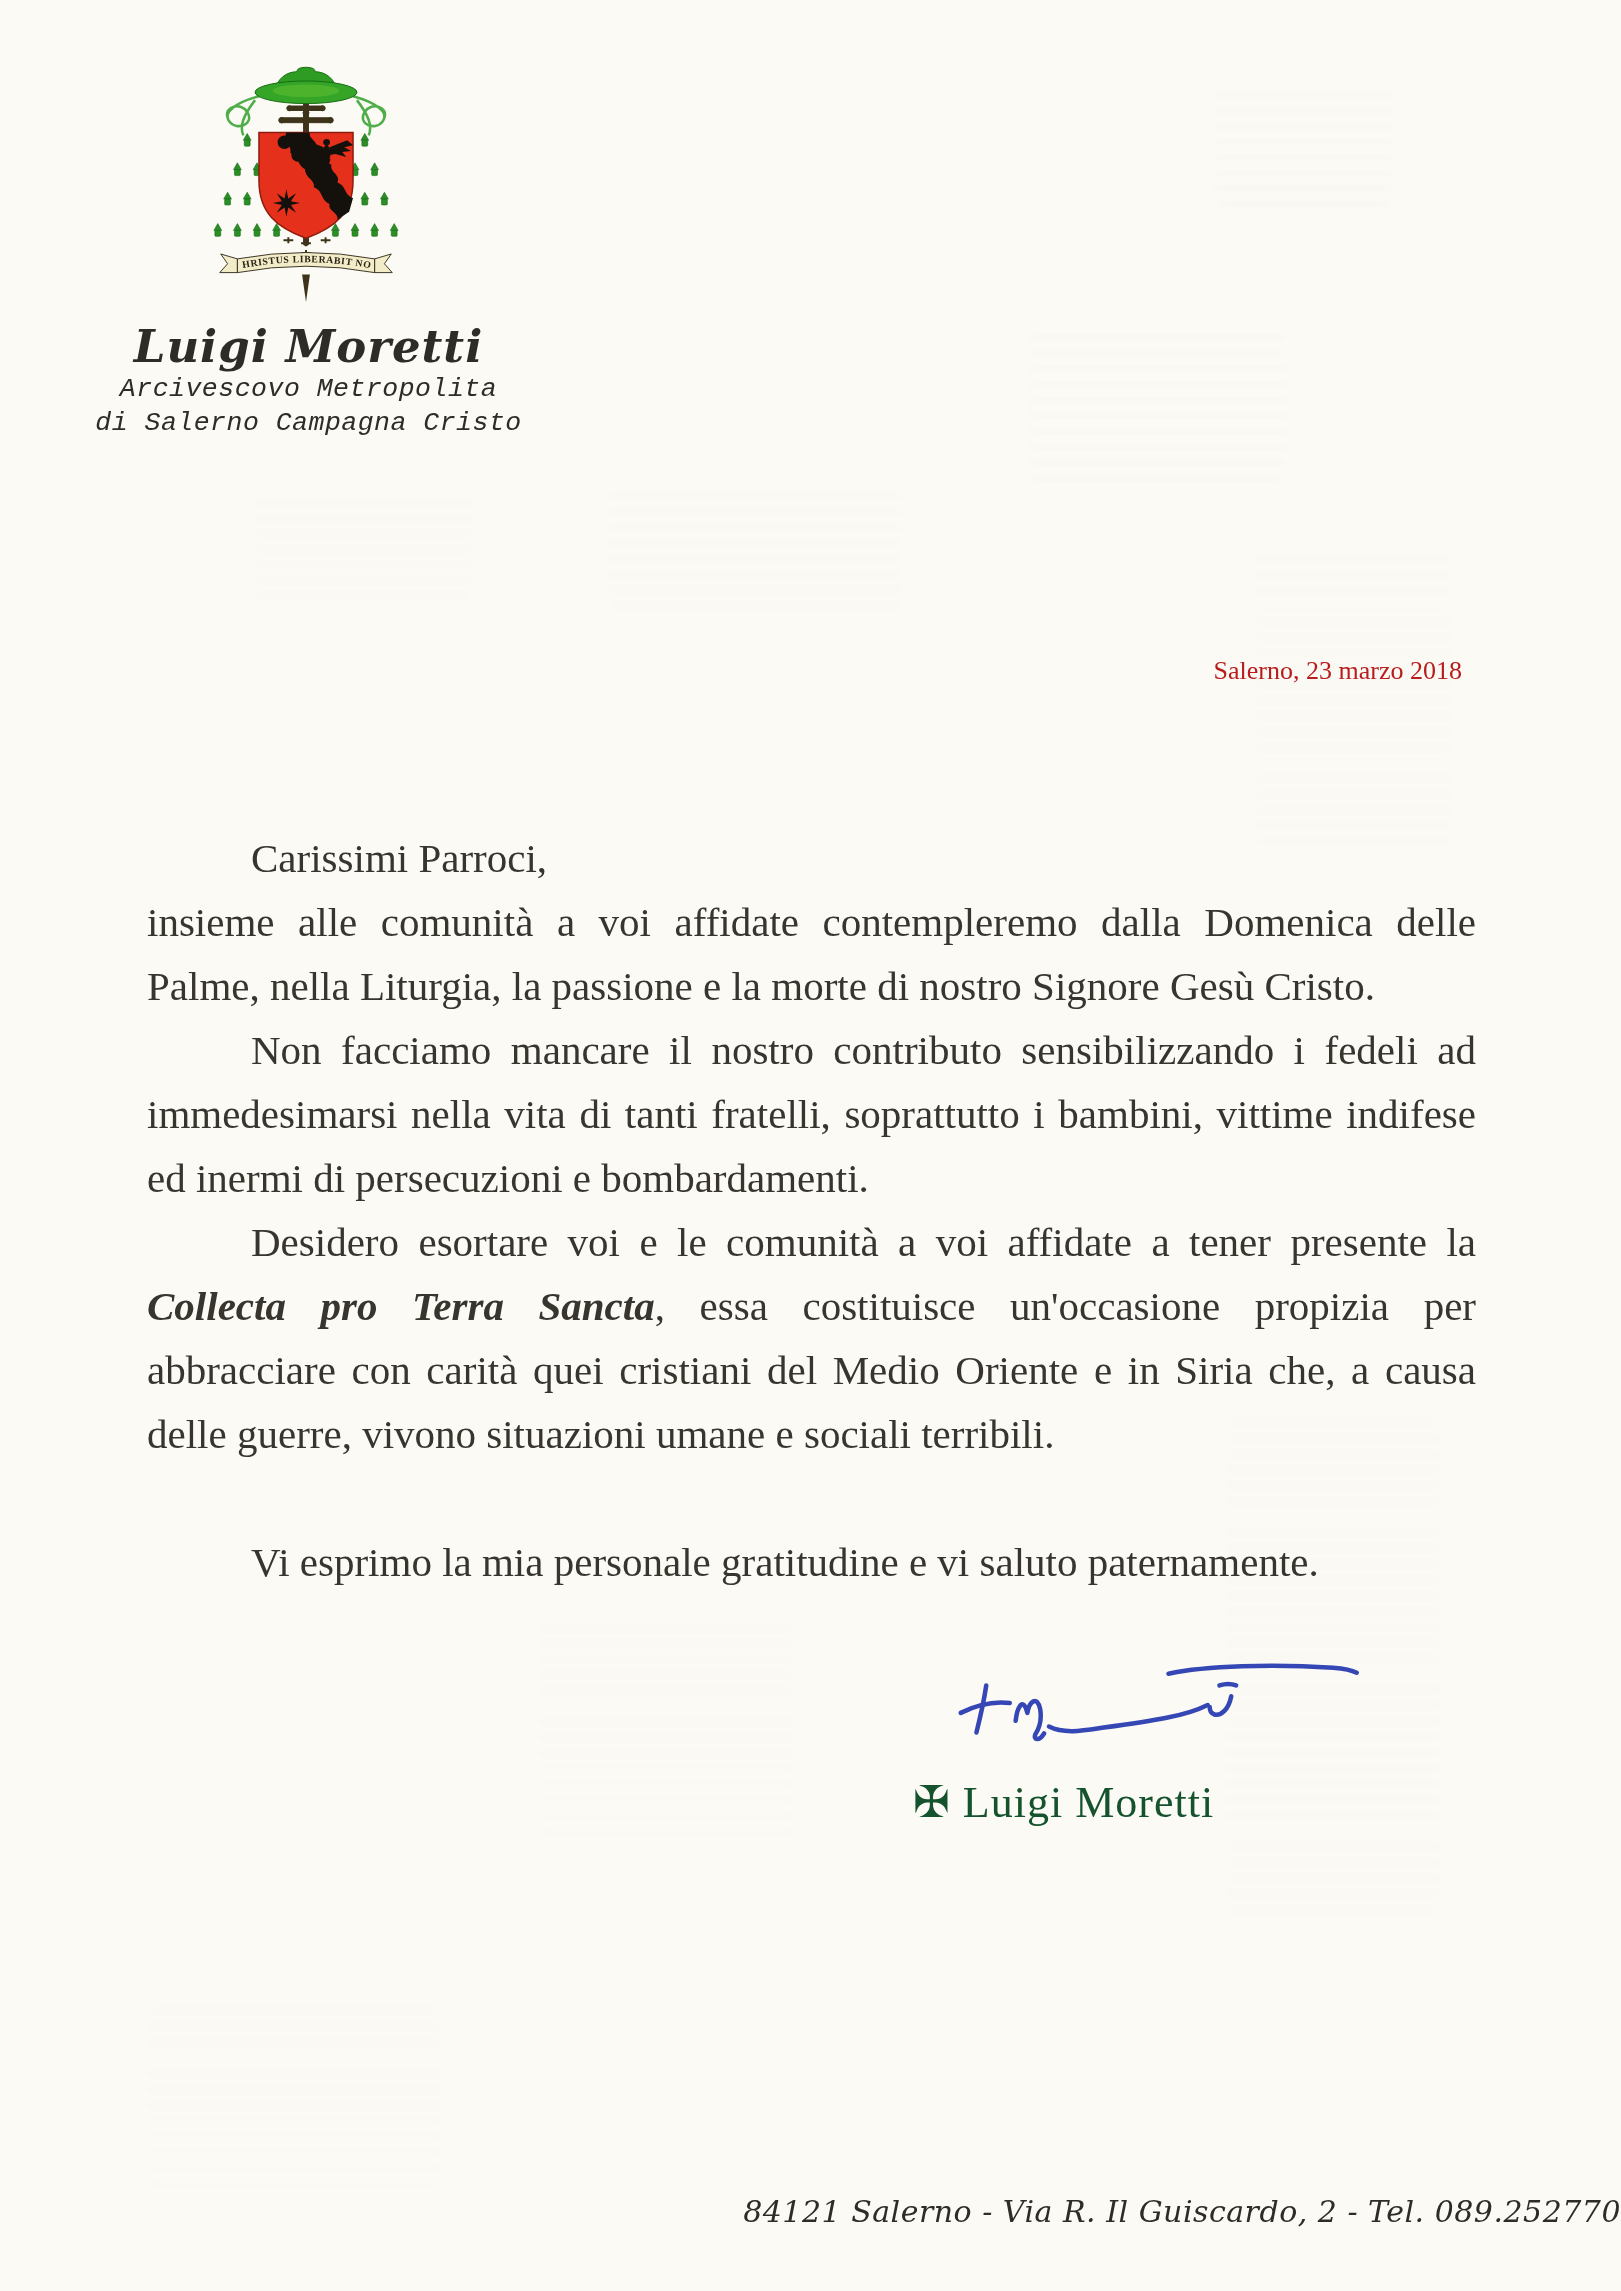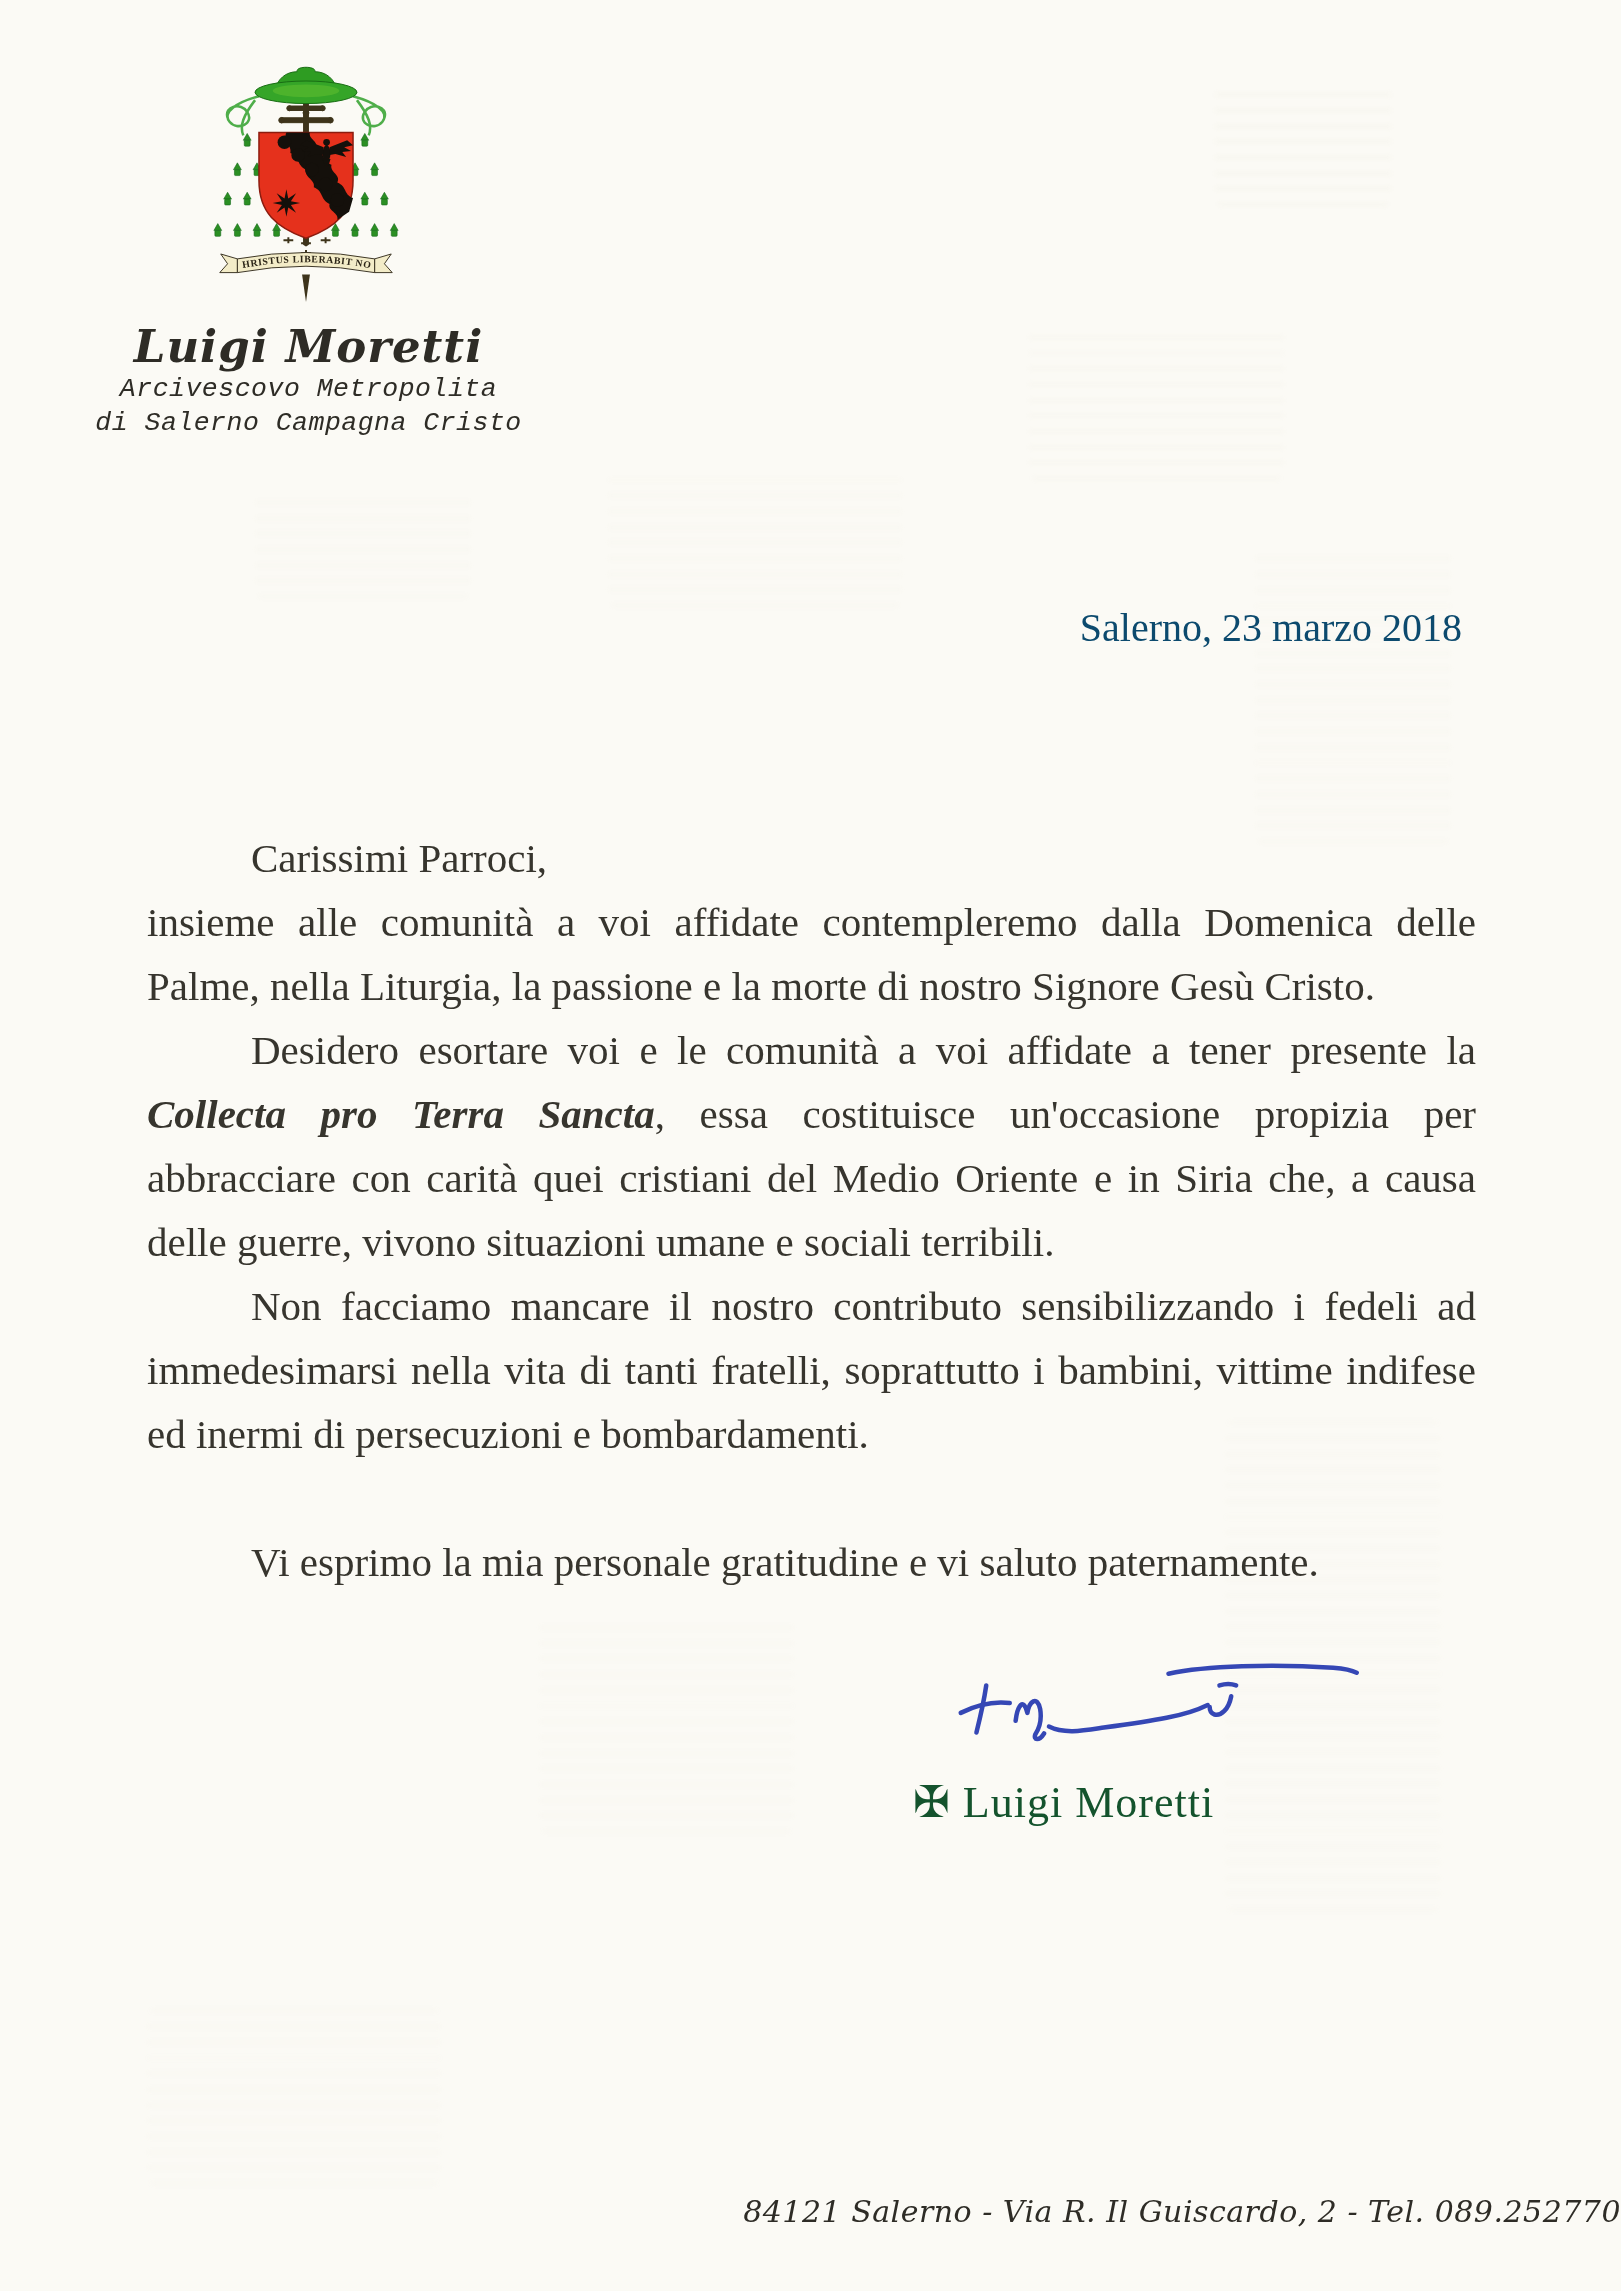--- a/index.html
+++ b/index.html
@@ -50,24 +50,24 @@
   .lh-sub{
     font-family:Liberation Mono, monospace;
     font-style:italic;
     font-size:26.5px;
     line-height:1.3;
     letter-spacing:0.5px;
   }
   
   .date-line{
     position:absolute;
-    top:604px;
+    top:656px;
     right:159px;
-    font-size:40px;
-    color:#0c4a6e;
+    font-size:26px;
+    color:#b91c1c;
   }
   
   .body-text{
     position:absolute;
     left:147px; top:826px;
     width:1329px;
     font-size:41px;
     line-height:64px;
     color:#37352e;
     text-align:justify;
@@ -282,22 +282,22 @@
     <div class="lh-sub">Arcivescovo Metropolita</div>
     <div class="lh-sub">di Salerno Campagna Cristo</div>
   </div>
 
   <div class="date-line">Salerno, 23 marzo 2018</div>
 
   <div class="body-text">
     <p class="indent">Carissimi Parroci,</p>
     <div>
         <p><span>insieme alle comunità a voi affidate contempleremo dalla Domenica delle Palme, nella Liturgia, la passione e la morte di nostro Signore Gesù Cristo.</span></p>
+        <p class="indent"><span>Non facciamo mancare il nostro contributo sensibilizzando i fedeli ad immedesimarsi nella vita di tanti fratelli, soprattutto i bambini, vittime indifese ed inermi di persecuzioni e bombardamenti.</span></p>
         <p class="indent"><span>Desidero esortare voi e le comunità a voi affidate a tener presente la </span><span class="bold-italic">Collecta pro Terra Sancta</span><span>, essa costituisce un'occasione propizia per abbracciare con carità quei cristiani del Medio Oriente e in Siria che, a causa delle guerre, vivono situazioni umane e sociali terribili.</span></p>
-        <p class="indent"><span>Non facciamo mancare il nostro contributo sensibilizzando i fedeli ad immedesimarsi nella vita di tanti fratelli, soprattutto i bambini, vittime indifese ed inermi di persecuzioni e bombardamenti.</span></p>
       </div>
     <p class="indent closing">Vi esprimo la mia personale gratitudine e vi saluto paternamente.</p>
   </div>
 
   <svg class="sig-scrawl" viewBox="0 0 450 100">
     <g fill="none" stroke="#3547b5" stroke-width="4.6" stroke-linecap="round" stroke-linejoin="round">
       <path d="M 38,28 C 36,42 32,60 28,76"></path>
       <path d="M 12,56 C 28,48 46,44 62,46"></path>
       <path d="M 68,64 C 70,48 76,40 80,56 C 82,44 90,38 93,52 C 95,64 92,72 88,78 C 86,84 92,85 97,77"></path>
       <path d="M 102,70 C 118,78 138,74 158,71 C 180,68 202,65 222,61 C 238,58 252,54 264,48"></path>

